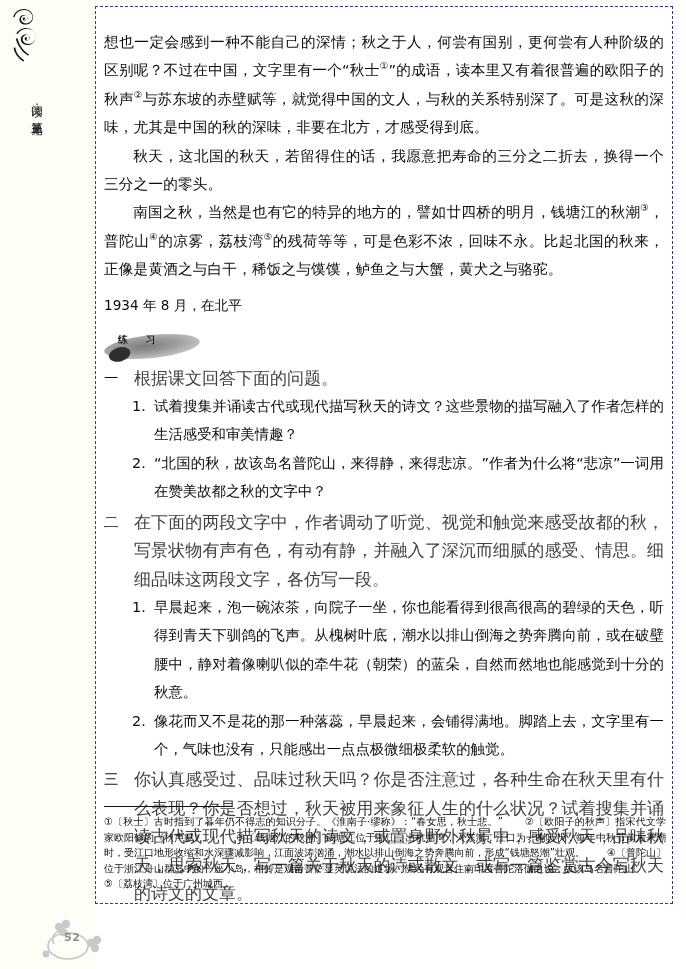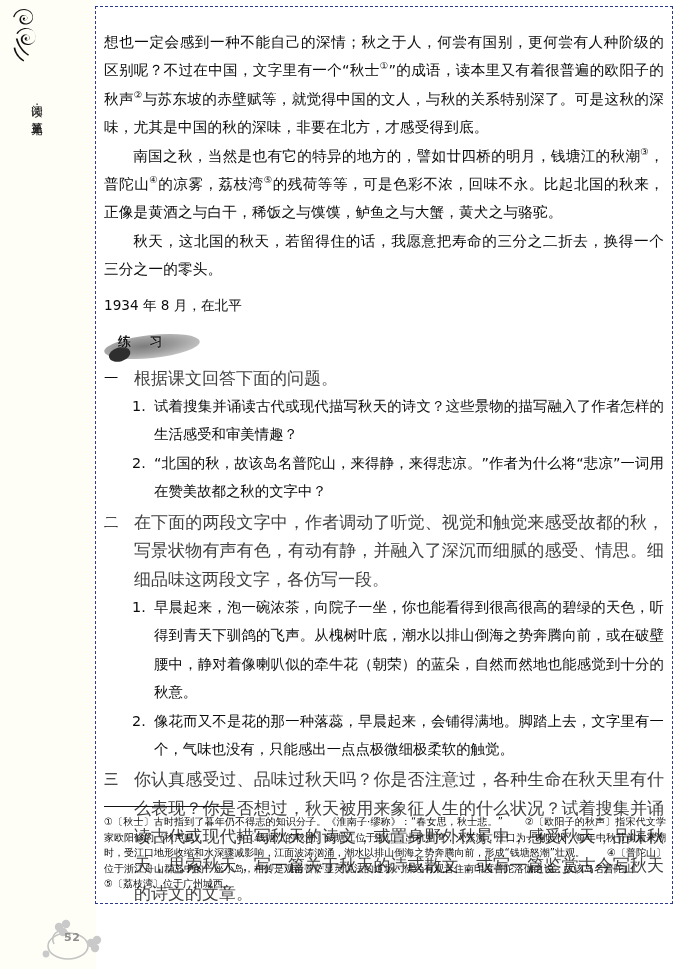--- a/index.html
+++ b/index.html
@@ -134,21 +134,21 @@
     width: 22px;
     height: 14px;
     border-radius: 50%;
     background: #2e2e2e;
     transform: rotate(-10deg);
   }
   .exercise-title {
     position: absolute;
     left: 14px;
     top: 1px;
-    font-size: 13px;
+    font-size: 10px;
     font-weight: 700;
     color: #171717;
     letter-spacing: 7px;
     z-index: 3;
     text-shadow: 0 0 1px #fff;
   }
 
   
   .q-block {
     display: flex;
@@ -268,22 +268,22 @@
         </g>
       </svg>
     </div>
 
     <div class="sidebar-vertical-label">阅读·第三单元</div>
   </div>
 
   <div class="body-col">
 
     <p class="para first" id="p1"><span>想也一定会感到一种不能自己的深情；秋之于人，何尝有国别，更何尝有人种阶级的区别呢？不过在中国，文字里有一个“秋士</span><span class="sup">①</span><span>”的成语，读本里又有着很普遍的欧阳子的秋声</span><span class="sup">②</span><span>与苏东坡的赤壁赋等，就觉得中国的文人，与秋的关系特别深了。可是这秋的深味，尤其是中国的秋的深味，非要在北方，才感受得到底。</span></p>
+    <p class="para indent" id="p3"><span>秋天，这北国的秋天，若留得住的话，我愿意把寿命的三分之二折去，换得一个三分之一的零头。</span></p>
     <p class="para indent" id="p2"><span>南国之秋，当然是也有它的特异的地方的，譬如廿四桥的明月，钱塘江的秋潮</span><span class="sup">③</span><span>，普陀山</span><span class="sup">④</span><span>的凉雾，荔枝湾</span><span class="sup">⑤</span><span>的残荷等等，可是色彩不浓，回味不永。比起北国的秋来，正像是黄酒之与白干，稀饭之与馍馍，鲈鱼之与大蟹，黄犬之与骆驼。</span></p>
-    <p class="para indent" id="p3"><span>秋天，这北国的秋天，若留得住的话，我愿意把寿命的三分之二折去，换得一个三分之一的零头。</span></p>
 
     <div class="dateline">1934 年 8 月，在北平</div>
 
     <div class="exercise-heading">
       <div class="exercise-blob"></div>
       <div class="exercise-title">练 习</div>
     </div>
 
     <div id="exercise-list">
         <div class="q-block">

